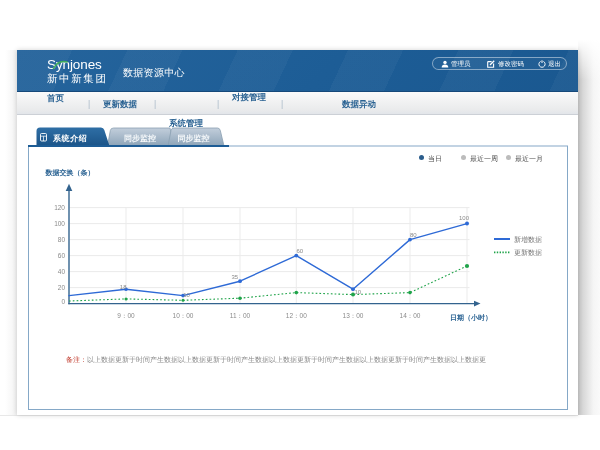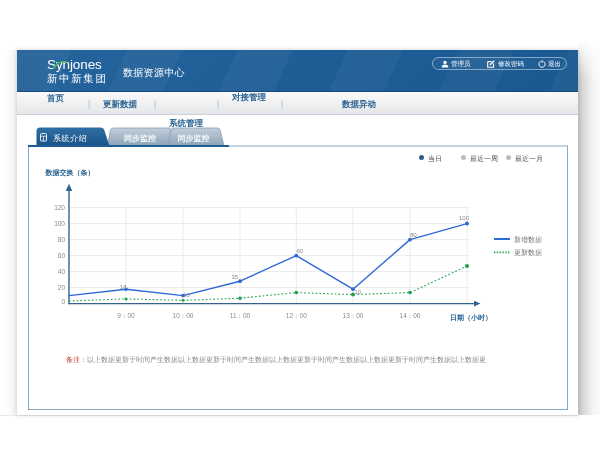--- a/index.html
+++ b/index.html
@@ -77,21 +77,21 @@
 
   <path d="M40 127.5 L101 127.5 Q103.5 127.5 104.3 130 L109.5 146 L36.5 146 L36.5 131 Q36.5 127.5 40 127.5 Z" fill="url(#atabg)"></path>
 
   <rect x="40.5" y="133.5" width="6" height="7.5" rx="1" fill="none" stroke="#ffffff" stroke-width="0.9"></rect>
   <line x1="40.5" y1="136.2" x2="46.5" y2="136.2" stroke="#fff" stroke-width="0.7"></line>
   <line x1="43.5" y1="136.2" x2="43.5" y2="141" stroke="#fff" stroke-width="0.7"></line>
 
   <rect x="28.5" y="146" width="539" height="263.5" fill="#ffffff" stroke="#85a8c7" stroke-width="1"></rect>
   <line x1="28" y1="146" x2="229" y2="146" stroke="#1d5c95" stroke-width="2.2"></line>
 </svg>
-<div class="abs" style="left:53px;top:132.6px;color:#ffffff;font-size:8px;font-weight:normal;letter-spacing:0.6px;">系统介绍</div>
+<div class="abs" style="left:53px;top:132.6px;color:#ffffff;font-size:8px;font-weight:bold;letter-spacing:0.6px;">系统介绍</div>
 <div class="abs" style="left:124px;top:133.4px;color:#f5f8fa;font-size:8px;font-weight:bold;">同步监控</div>
 <div class="abs" style="left:177.5px;top:133.4px;color:#f5f8fa;font-size:8px;font-weight:bold;">同步监控</div>
 
 <div class="abs" style="left:418.5px;top:155px;width:5px;height:5px;border-radius:50%;background:#2b5d8c;"></div>
 <div class="abs" style="left:428px;top:154px;color:#4a4a4a;font-size:7px;">当日</div>
 <div class="abs" style="left:461px;top:155px;width:5px;height:5px;border-radius:50%;background:#bcbcbc;"></div>
 <div class="abs" style="left:470px;top:154px;color:#4a4a4a;font-size:7px;">最近一周</div>
 <div class="abs" style="left:506px;top:155px;width:5px;height:5px;border-radius:50%;background:#bcbcbc;"></div>
 <div class="abs" style="left:515px;top:154px;color:#4a4a4a;font-size:7px;">最近一月</div>
 

